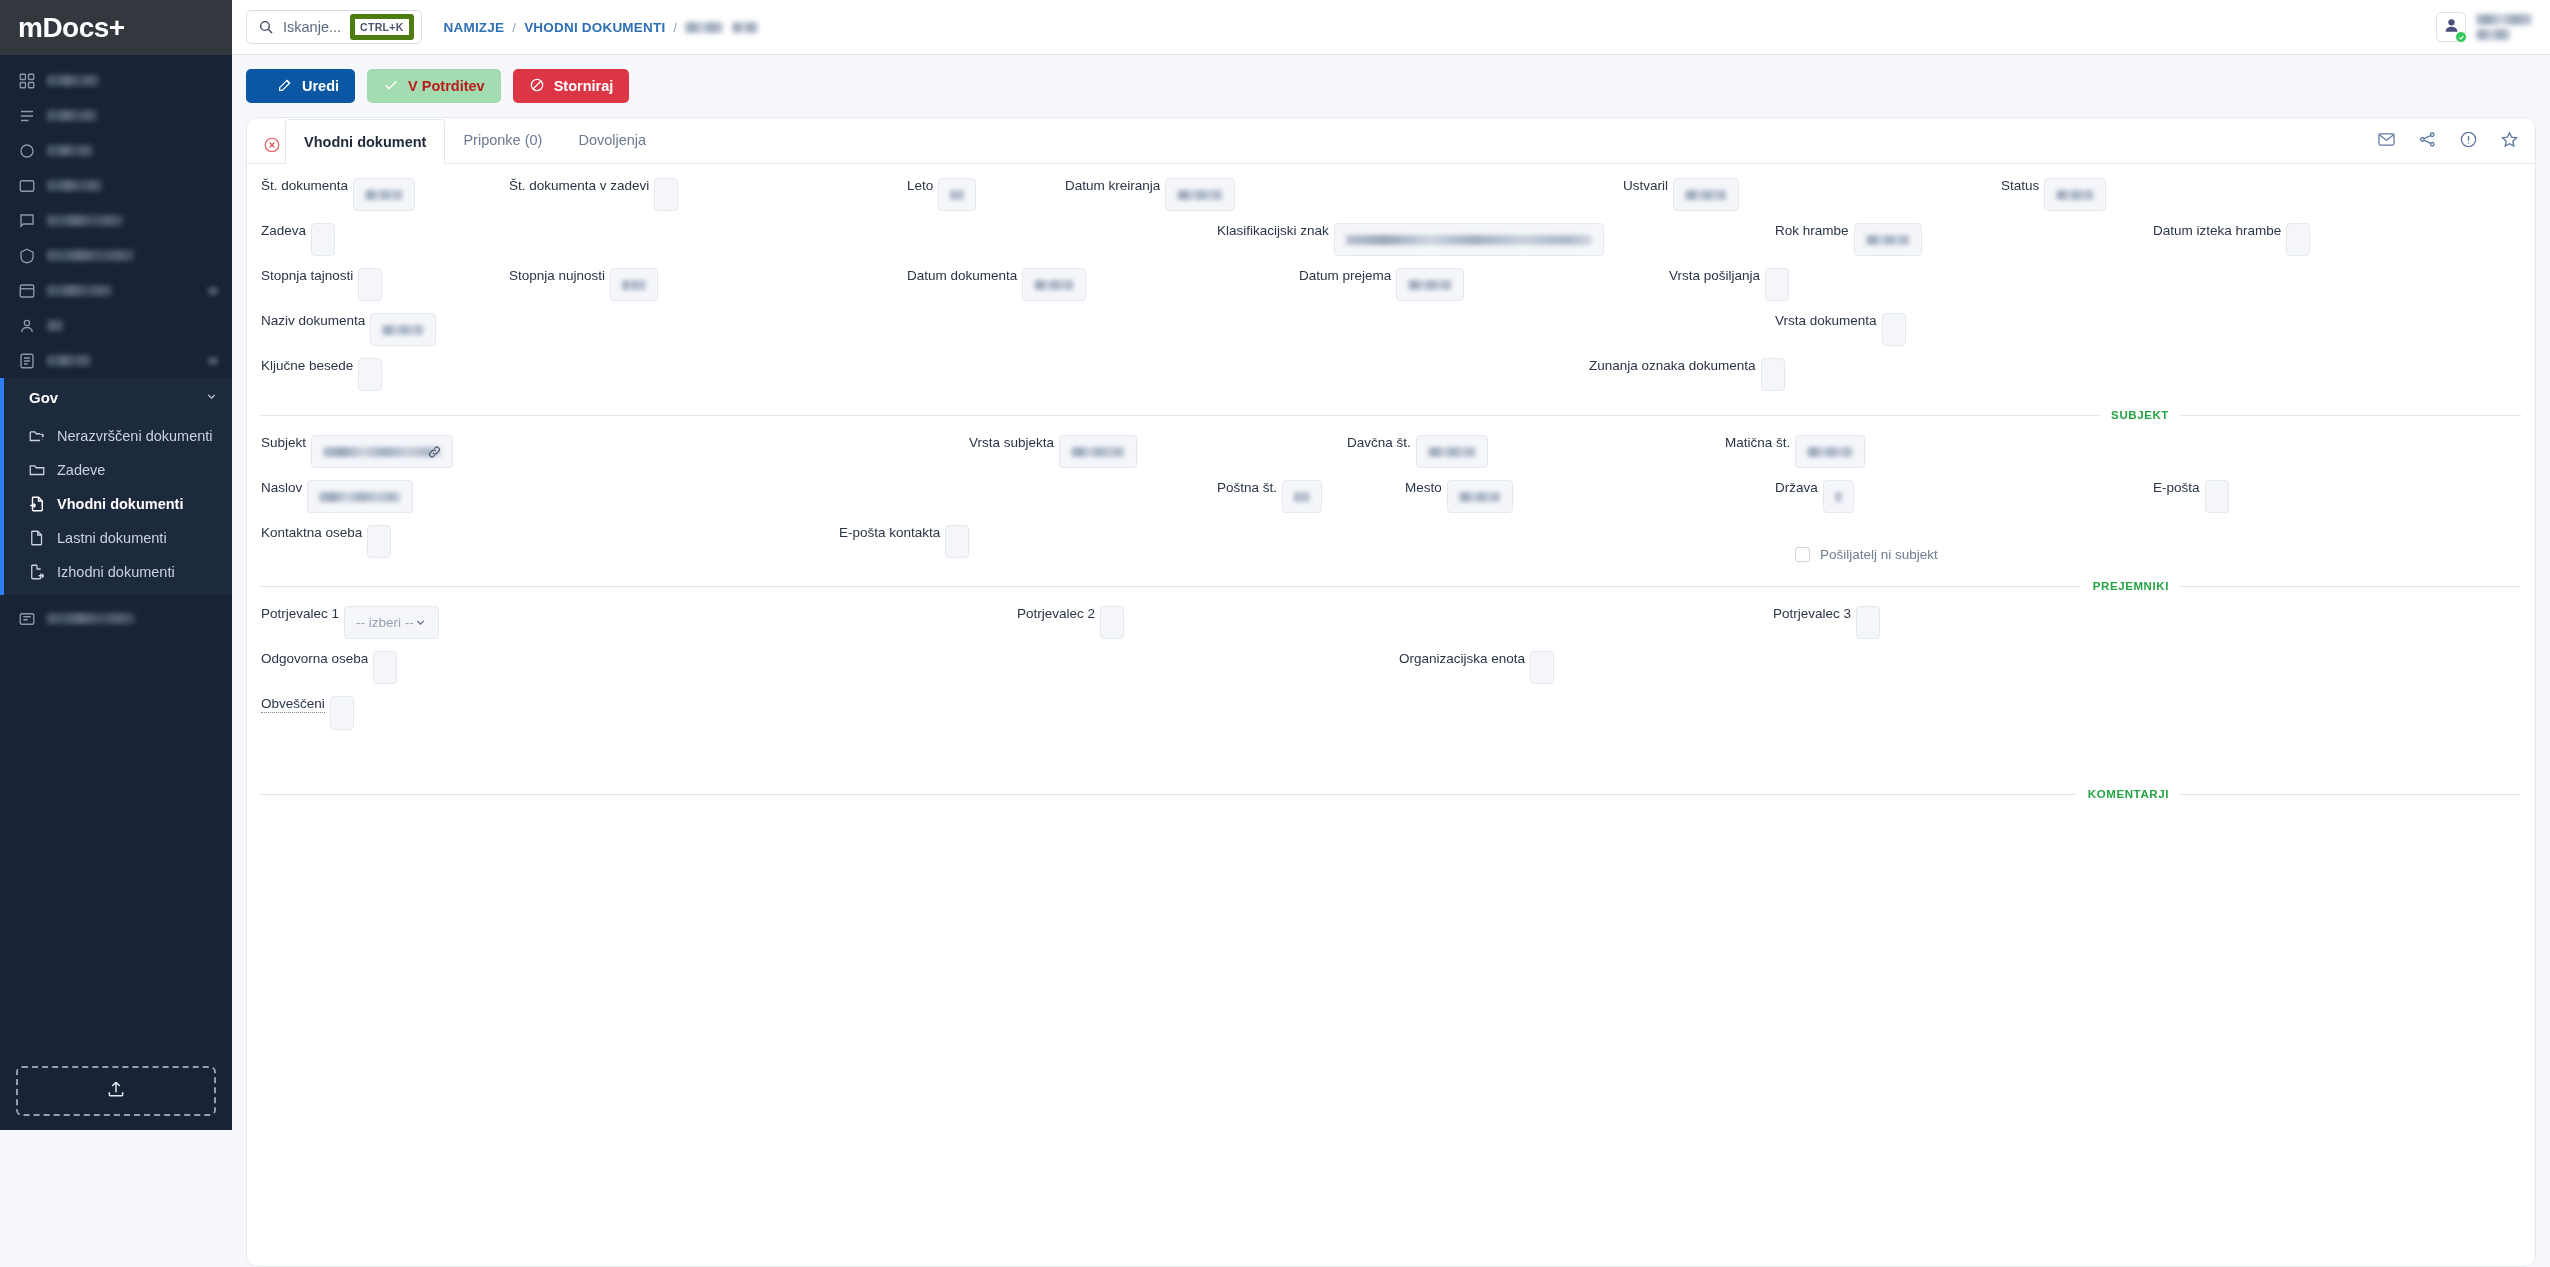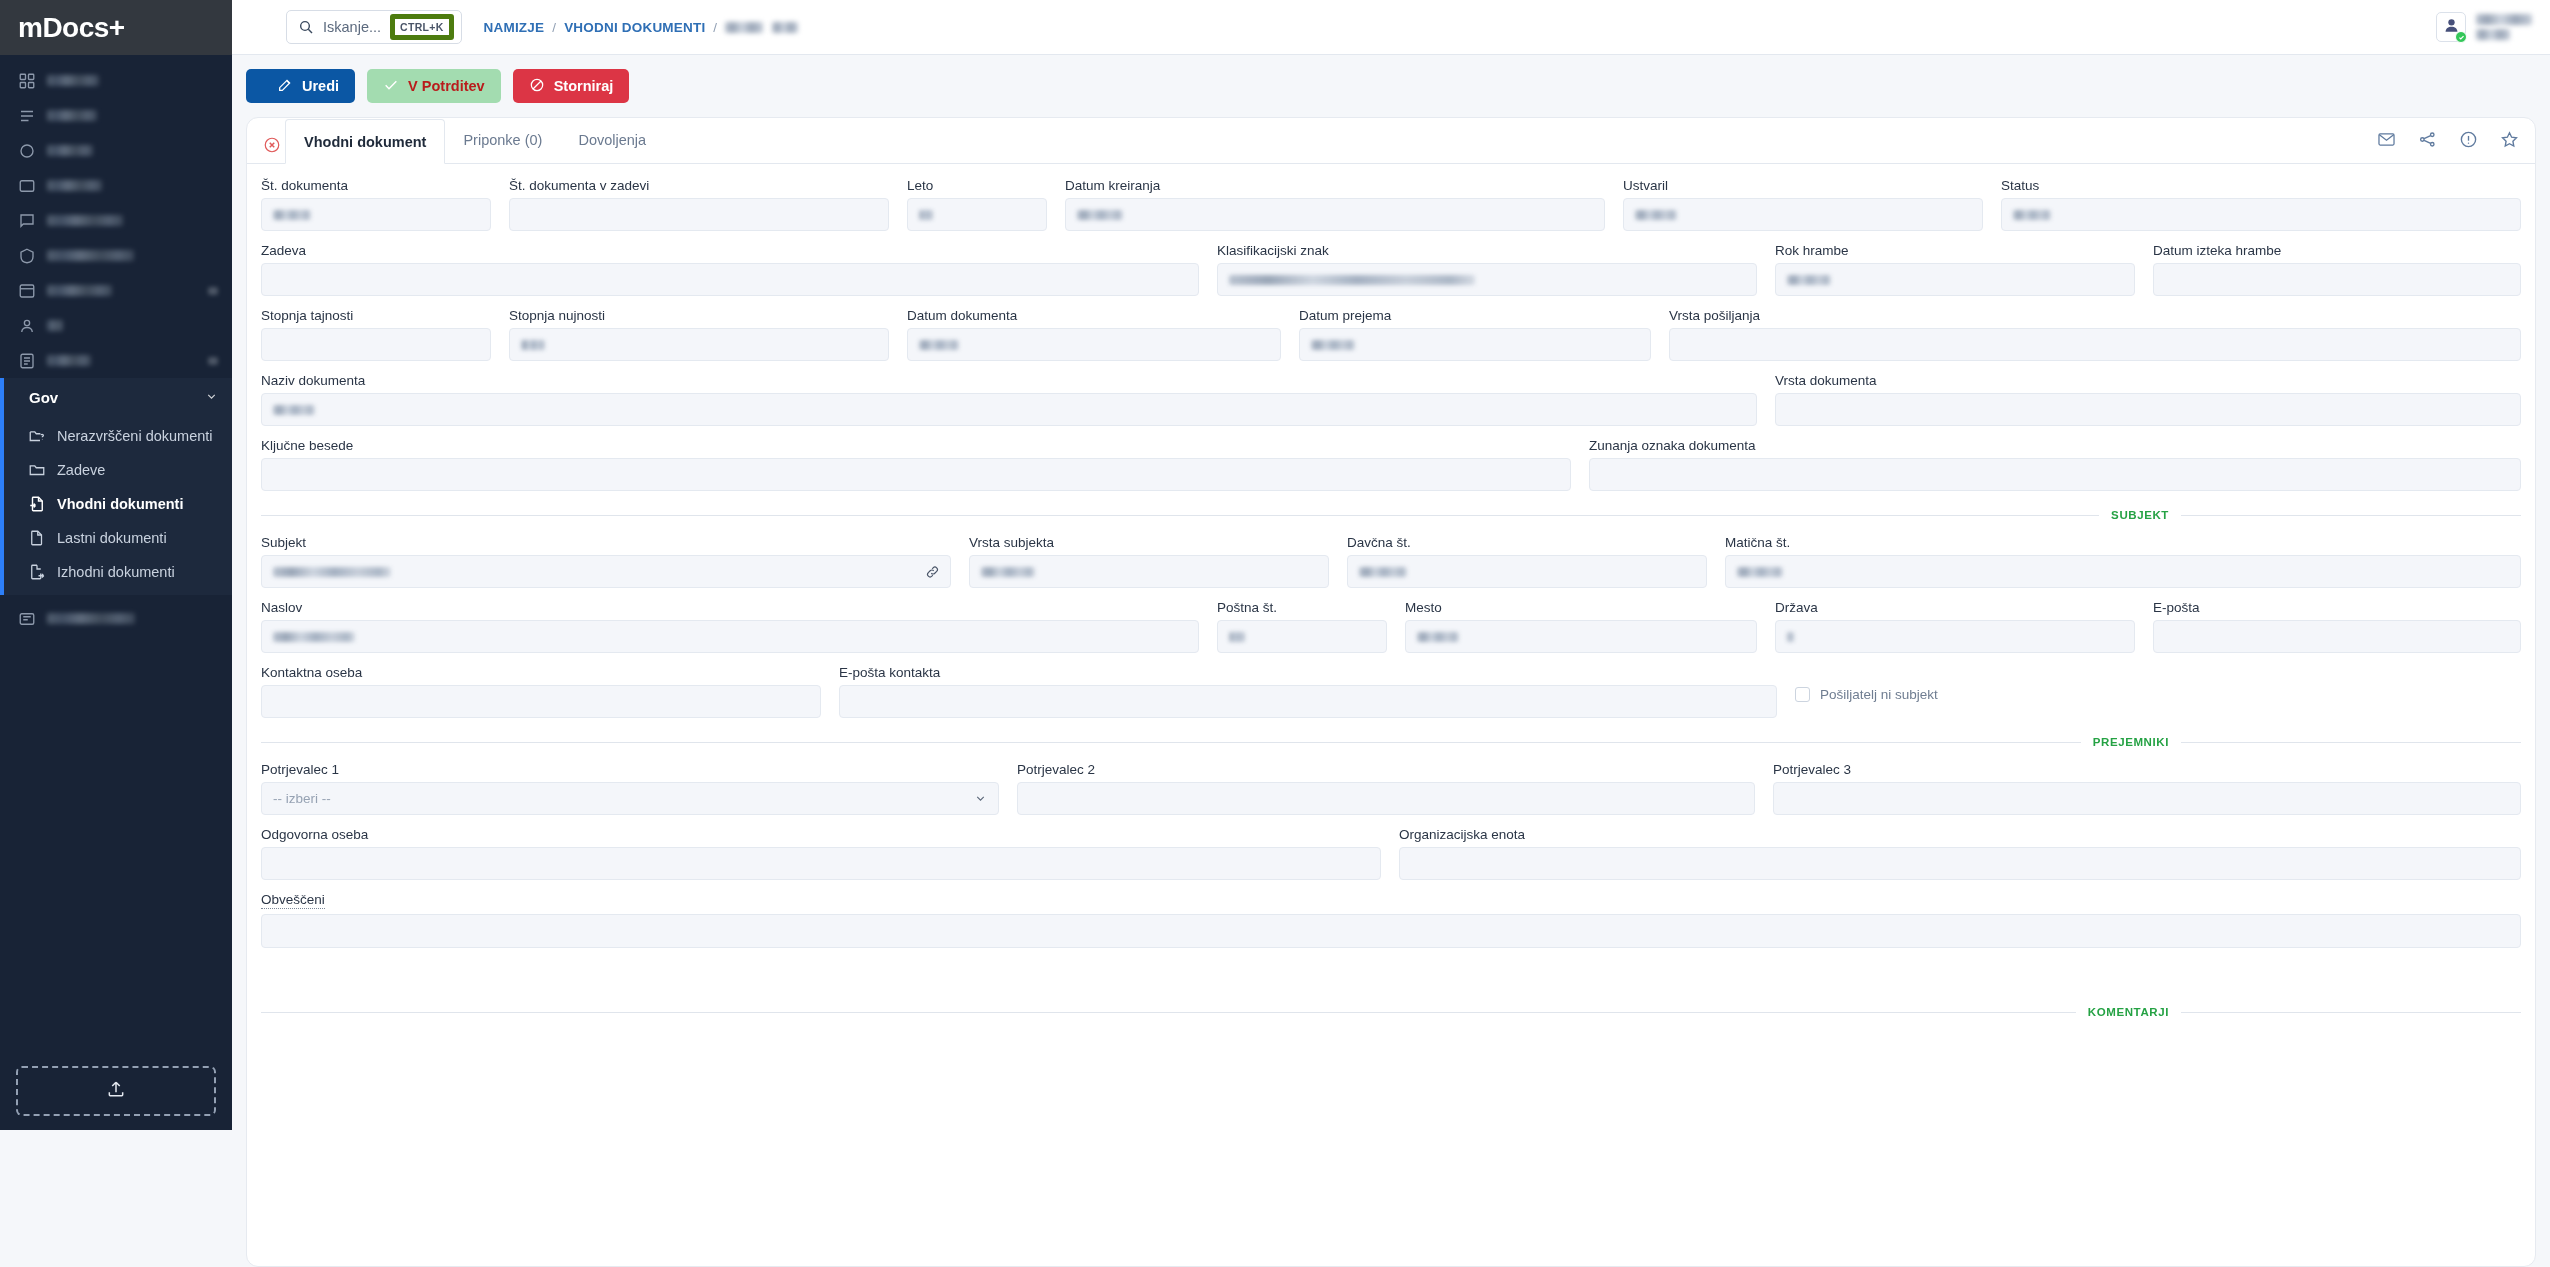--- a/index.html
+++ b/index.html
@@ -59,21 +59,21 @@
   
   .main { flex: 1; height: 1267px; display: flex; flex-direction: column; background: #f5f7fa; overflow: hidden; }
 
   .topbar {
     height: 55px; background: #ffffff; border-bottom: 1px solid #e3e8ef;
     display: flex; align-items: center; padding: 0 18px 0 14px; gap: 22px;
   }
   .search-box {
     display: flex; align-items: center; gap: 9px; height: 34px;
     border: 1px solid #d7dde6; border-radius: 5px; padding: 0 7px 0 11px;
-    min-width: 155px; cursor: text; background: #fff; margin-left: 40px;
+    min-width: 155px; cursor: text; background: #fff;
   }
   .search-box .mag { width: 16px; height: 16px; }
   .search-box .ph { font-size: 14.5px; color: #5c6a7e; }
   .kbd {
     font-size: 10.5px; color: #4a5568; border: 5px solid #4d7c0f; border-radius: 3px;
     padding: 2px 5px; font-weight: 600; letter-spacing: .3px; background: #fff;
   }
   .crumbs { display: flex; align-items: center; gap: 8px; font-size: 13.5px; font-weight: 700; letter-spacing: .2px; }
   .crumbs a { color: #2f6fb5; text-decoration: none; cursor: pointer; }
   .crumbs .sep { color: #93a1b5; font-weight: 400; }
@@ -121,21 +121,21 @@
   }
   .tab.active {
     color: #1f2a3a; font-weight: 700; background: #fff;
     border: 1px solid #e3e8ef; border-bottom: 1px solid #fff; border-radius: 4px 4px 0 0; margin-bottom: -1px;
   }
   .tab-icons { margin-left: auto; display: flex; align-items: center; gap: 22px; padding-bottom: 10px; }
   .tab-icons svg { width: 19px; height: 19px; cursor: pointer; }
 
   .form { padding: 14px 14px 0 14px; }
   .row { display: flex; gap: 18px; margin-bottom: 12px; align-items: flex-start; }
-  .fld { display: flex; flex-direction: column; gap: 5px; }
+  .fld { display: flex; flex-direction: row; gap: 5px; text-align: right; }
   .lab { font-size: 13.5px; color: #2a3546; }
   .lab.dotted { border-bottom: 1px dotted #7b8798; align-self: flex-start; padding-bottom: 1px; cursor: help; }
   .inp {
     height: 33px; background: #f4f6fa; border: 1px solid #e4e9f0; border-radius: 4px;
     display: flex; align-items: center; padding: 0 11px; position: relative;
   }
   .inp.tall { height: 34px; }
   .val {
     display: inline-block; height: 10px; border-radius: 2px;
     background: linear-gradient(90deg,#b5bfcd 0%,#93a0b2 16%,#cbd3de 34%,#9eabbd 52%,#c4ccd8 72%,#a6b2c2 90%,#d4dae3 100%);

